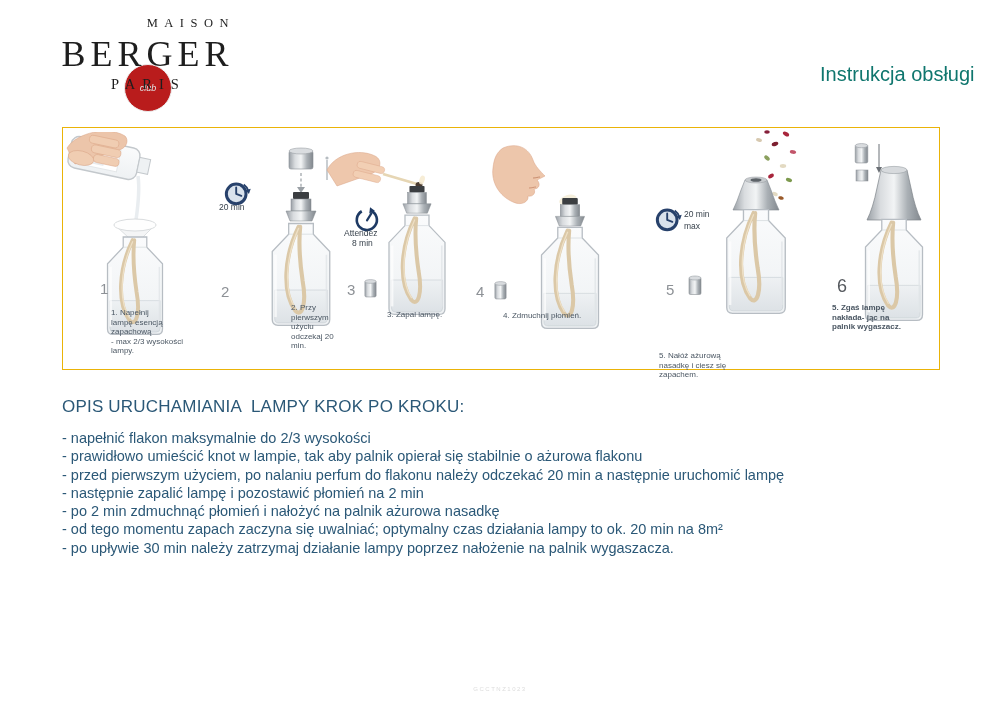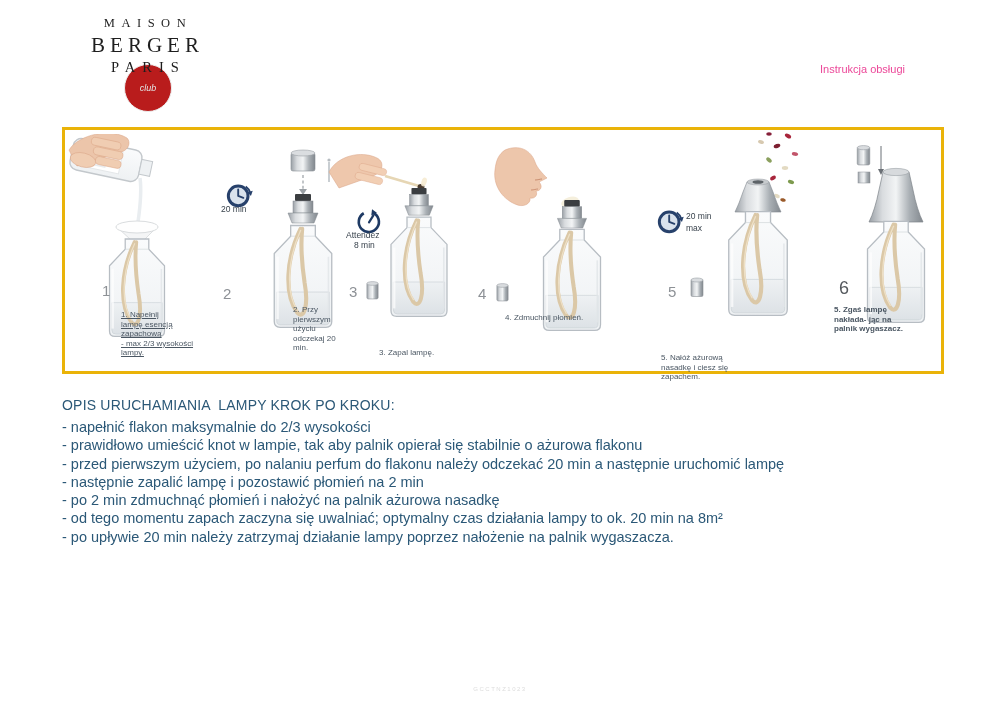--- a/index.html
+++ b/index.html
@@ -3,42 +3,42 @@
 <meta charset="utf-8">
 <style>
   html,body{margin:0;padding:0;}
   body{
     width:1000px;height:707px;position:relative;background:#ffffff;
     font-family:"Liberation Sans",sans-serif;overflow:hidden;
   }
   
   .logo{position:absolute;left:55px;top:16px;width:180px;text-align:center;
         font-family:"Liberation Serif",serif;color:#1e1e1e;}
-  .logo .l1{font-size:12.5px;letter-spacing:6.5px;margin-left:6px;}
-  .logo .l2{font-size:21px;letter-spacing:5px;margin:2px 0 1px 5px;}
+  .logo .l1{font-size:12.5px;letter-spacing:6.5px;margin-left:6px;text-align:right;}
+  .logo .l2{font-size:36px;letter-spacing:5px;margin:2px 0 1px 5px;}
   .logo .l3{font-size:14.5px;letter-spacing:7px;margin-left:7px;}
   .logo-badge{position:absolute;left:124px;top:64px;width:46px;height:46px;border:1px solid #ededed;
         border-radius:50%;display:flex;align-items:center;justify-content:center;
         font-style:italic;font-size:9px;color:#e2e2e2;background:#b91c1c;z-index:-1;}
-  .doc-title{position:absolute;left:820px;top:63px;font-size:11px;color:#ec4899;}
+  .doc-title{position:absolute;left:820px;top:63px;font-size:20px;color:#0f766e;}
 
   
   .steps-box{position:absolute;left:62px;top:127px;width:876px;height:241px;
-             border:3px solid #eab308;background:#ffffff;}
+             border:1px solid #eab308;background:#ffffff;}
   .steps-box svg.illus{position:absolute;}
   .step-number{position:absolute;font-size:15px;color:#8d9196;}
   .step-number.big{font-size:18px;color:#55595e;}
   .caption{position:absolute;font-size:8px;line-height:9.6px;color:#4b5763;white-space:pre-line;}
   .timer-label{position:absolute;font-size:8.5px;line-height:10px;color:#39434d;}
   .minicap{position:absolute;}
 
   
   .instructions{position:absolute;left:62px;top:397px;width:900px;color:#2b5877;}
-  .instructions .ititle{font-size:14px;white-space:pre;letter-spacing:.2px;}
-  .instructions .ilines{margin-top:5px;}
+  .instructions .ititle{font-size:17px;white-space:pre;letter-spacing:.2px;}
+  .instructions .ilines{margin-top:12px;}
   .instructions .iline{font-size:14.5px;line-height:18.3px;white-space:pre;}
 
   .watermark{position:absolute;left:50%;top:686px;transform:translateX(-50%);
              font-size:6px;color:#dcdcdc;letter-spacing:1.5px;}
 </style>
 </head>
 <body>
 
 <svg width="0" height="0" style="position:absolute">
   <defs>
@@ -225,46 +225,46 @@
       <use href="#miniCapSym"></use>
     </svg>
 
   <div class="step-number" style="left:37px;top:152px;">1</div>
   <div class="step-number" style="left:158px;top:155px;">2</div>
   <div class="step-number" style="left:284px;top:153px;">3</div>
   <div class="step-number" style="left:413px;top:155px;">4</div>
   <div class="step-number" style="left:603px;top:153px;">5</div>
   <div class="step-number big" style="left:774px;top:148px;">6</div>
 
-  <div class="caption" style="left:56px;top:180px;width:82px;text-decoration:underline;">1. Napełnij
+  <div class="caption" style="left:48px;top:180px;width:82px;">1. Napełnij
 lampę esencją
 zapachową
 - max 2/3 wysokości
 lampy.</div>
   <div class="caption" style="left:184px;top:175px;width:70px;margin-left:44px;">2. Przy
 pierwszym
 użyciu
 odczekaj 20
 min.</div>
-  <div class="caption" style="left:314px;top:182px;width:90px;margin-top:36px;">3. Zapal lampę.</div>
+  <div class="caption" style="left:324px;top:182px;width:90px;">3. Zapal lampę.</div>
   <div class="caption" style="left:440px;top:183px;width:110px;">4. Zdmuchnij płomień.</div>
   <div class="caption" style="left:596px;top:179px;width:95px;margin-top:44px;">5. Nałóż ażurową
 nasadkę i ciesz się
 zapachem.</div>
   <div class="caption" style="left:769px;top:175px;width:105px;font-weight:bold;">5. Zgaś lampę
 nakłada- jąc na
 palnik wygaszacz.</div>
 </div>
 
 <div class="instructions">
   <div class="ititle">OPIS URUCHAMIANIA  LAMPY KROK PO KROKU:</div>
   <div class="ilines">
     <div class="iline">- napełnić flakon maksymalnie do 2/3 wysokości</div>
     <div class="iline">- prawidłowo umieścić knot w lampie, tak aby palnik opierał się stabilnie o ażurowa flakonu</div>
     <div class="iline">- przed pierwszym użyciem, po nalaniu perfum do flakonu należy odczekać 20 min a następnie uruchomić lampę</div>
     <div class="iline">- następnie zapalić lampę i pozostawić płomień na 2 min</div>
     <div class="iline">- po 2 min zdmuchnąć płomień i nałożyć na palnik ażurowa nasadkę</div>
     <div class="iline">- od tego momentu zapach zaczyna się uwalniać; optymalny czas działania lampy to ok. 20 min na 8m²</div>
-    <div class="iline">- po upływie 20 min należy zatrzymaj działanie lampy poprzez nałożenie na palnik wygaszacza.</div>
+    <div class="iline">- po upływie 30 min należy zatrzymaj działanie lampy poprzez nałożenie na palnik wygaszacza.</div>
   </div>
 </div>
 
 <div class="watermark">GCCTNZ1023</div>
 
 </body></html>

